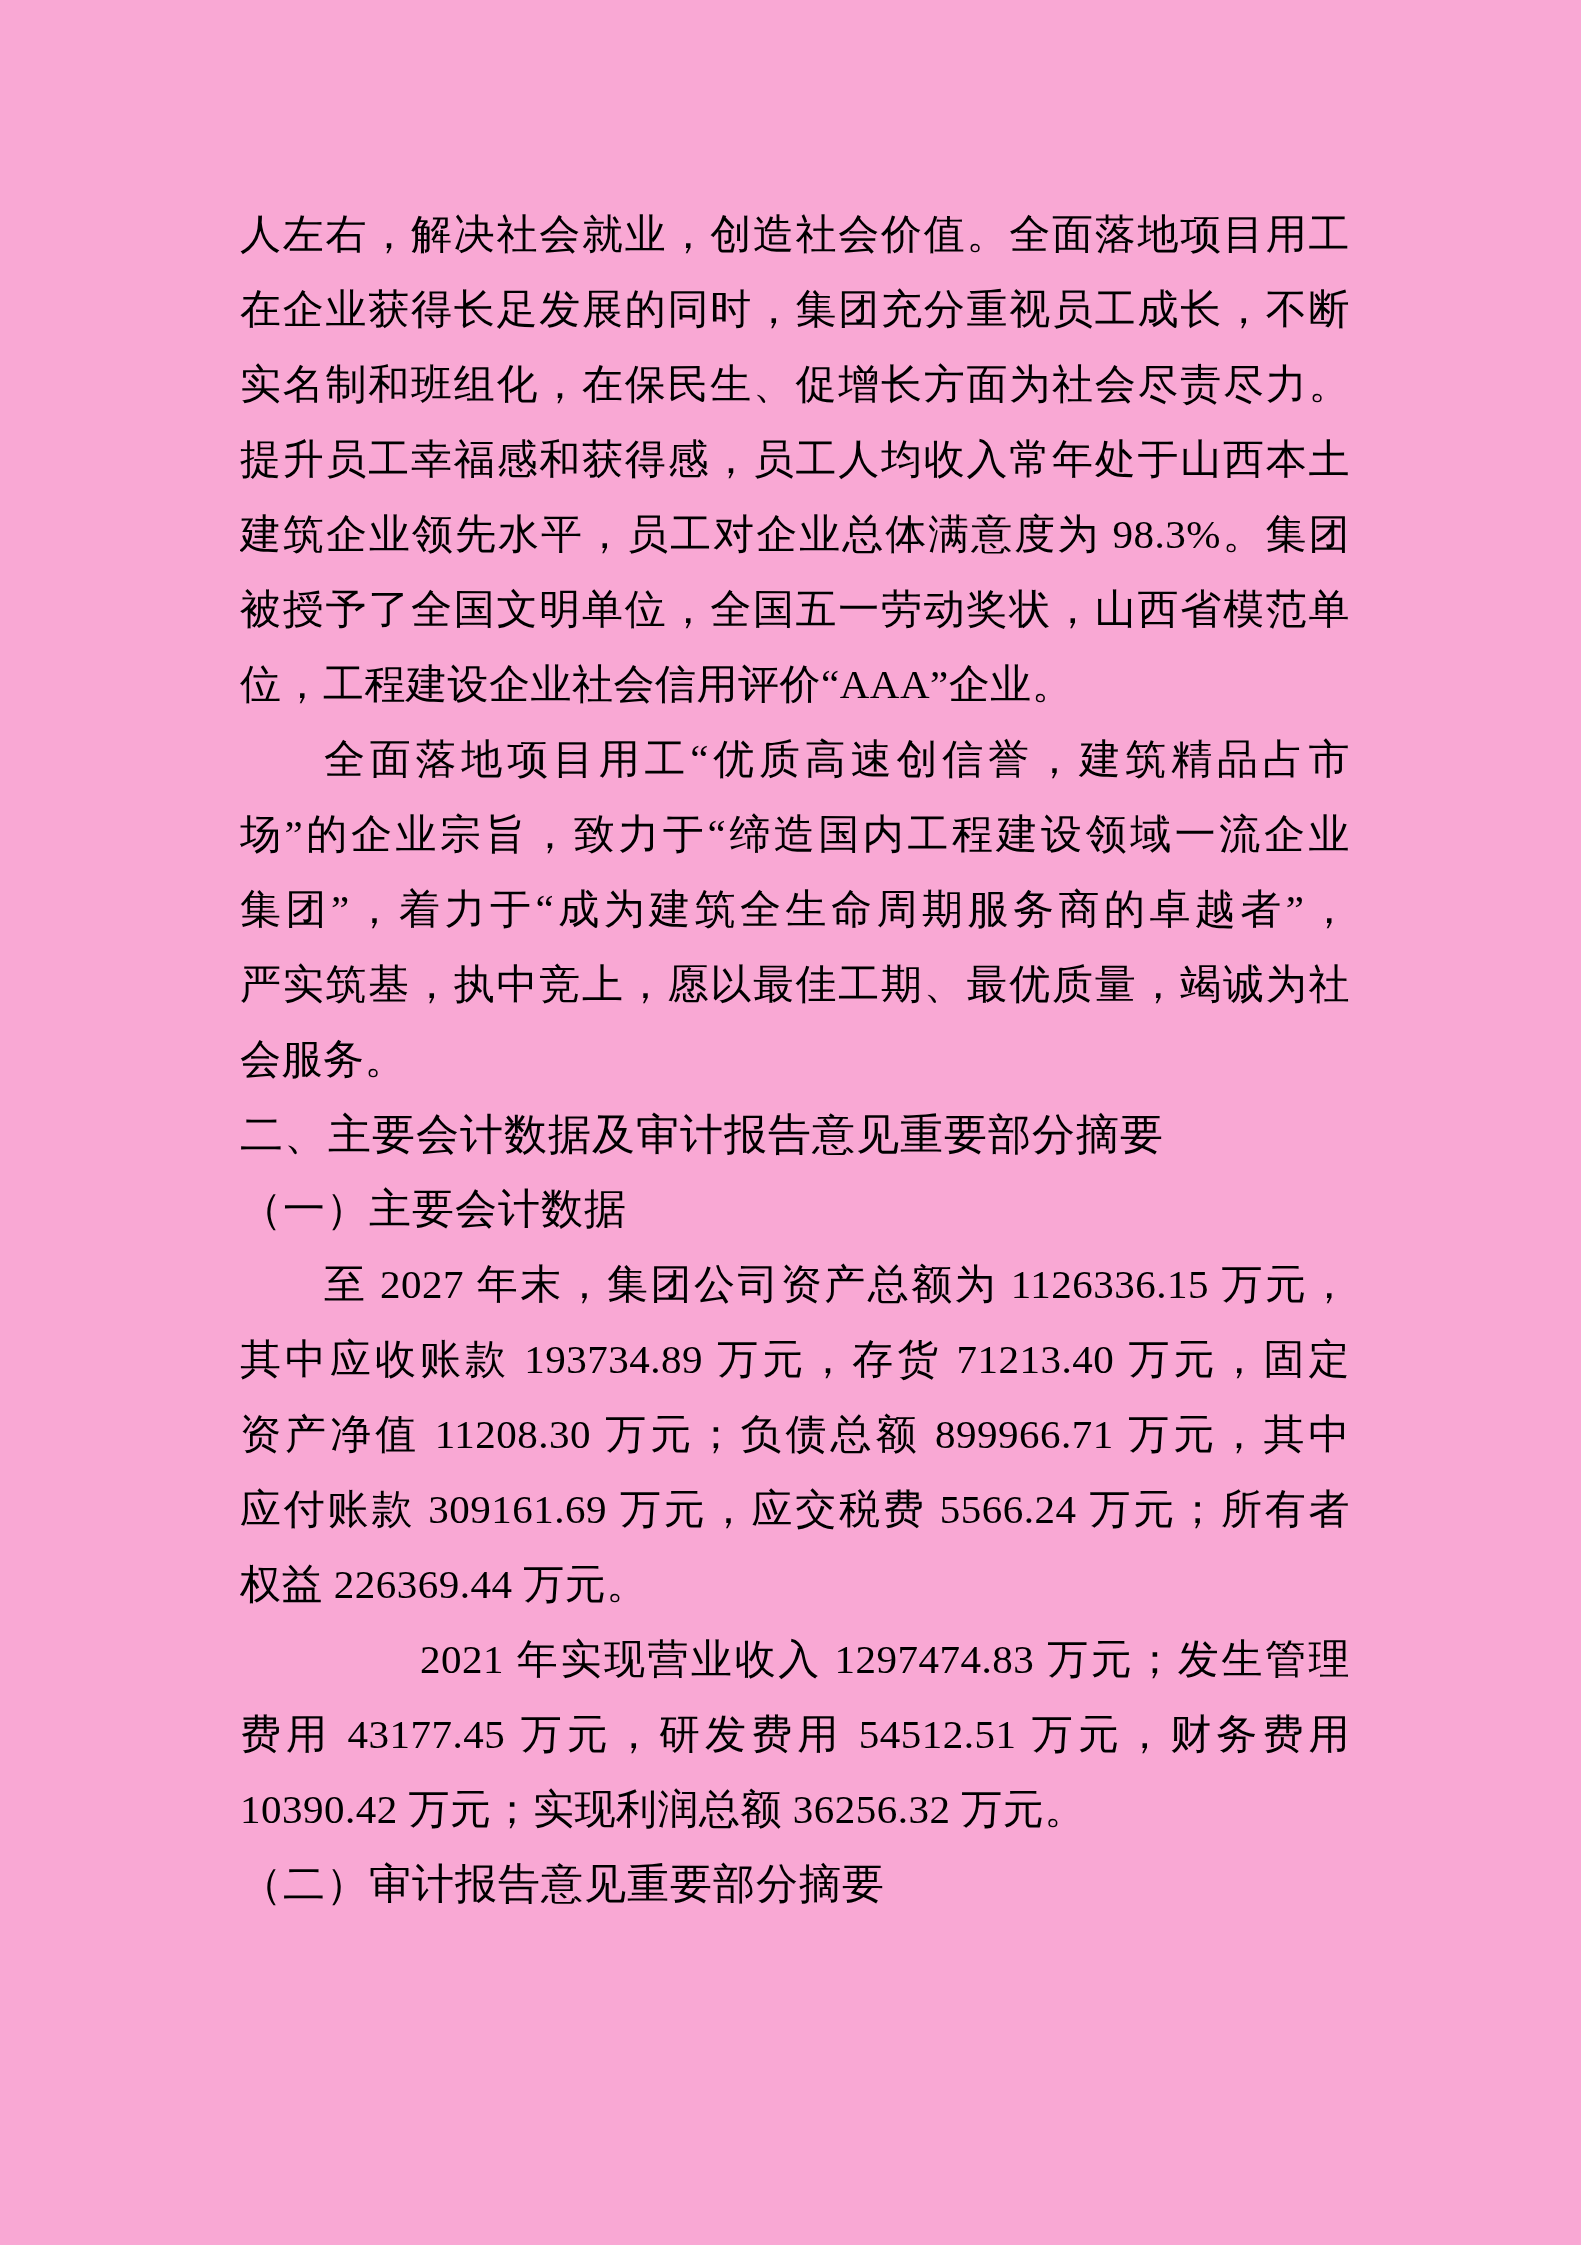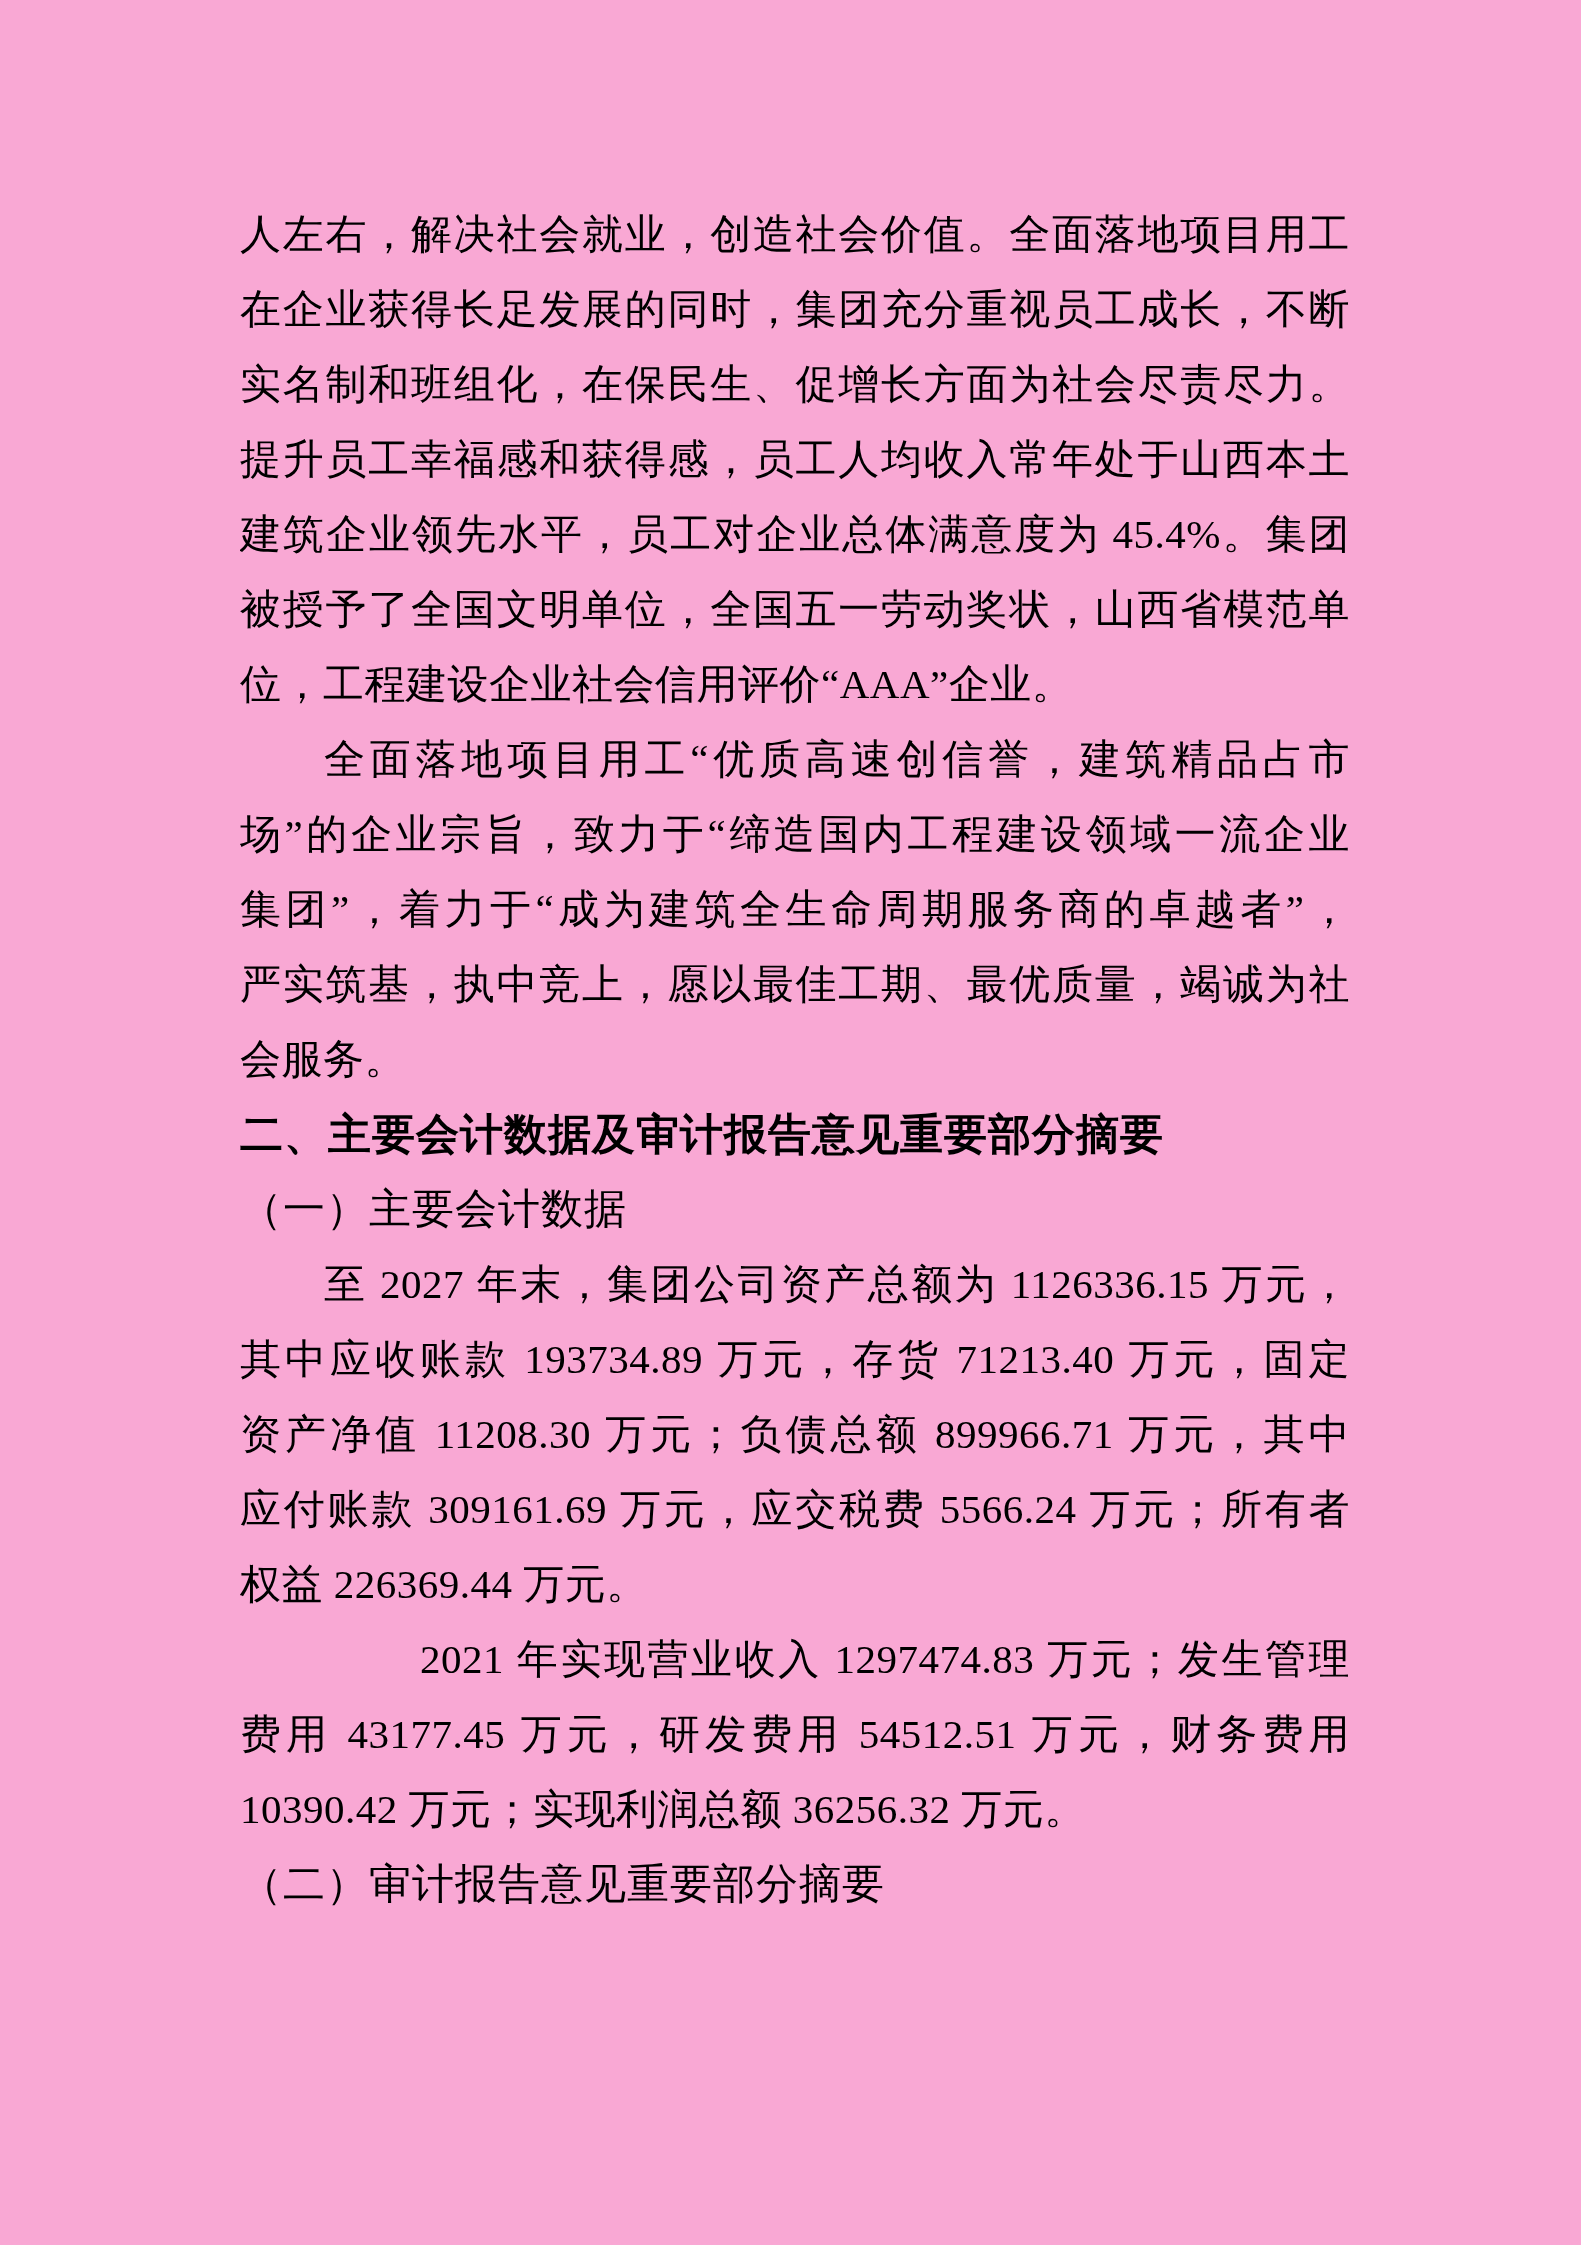--- a/index.html
+++ b/index.html
@@ -35,42 +35,42 @@
     text-align: justify;
     text-align-last: justify;
   }
   
   .ind2 { text-indent: 84px; }
   
   .ind4 { text-indent: 180px; }
   
   .h2 {
     font-family: "Liberation Sans", "DejaVu Sans", sans-serif;
-    font-weight: 700;
+    font-weight: 400;
     font-size: 43px;
     letter-spacing: 1px;
   }
   
   .h3 {
     font-weight: 400;
     font-size: 42px;
     letter-spacing: 1px;
   }
 </style>
 </head>
 <body>
 
 <div class="page">
   <div class="content">
 
     <div class="line just">人左右，解决社会就业，创造社会价值。全面落地项目用工</div>
     <div class="line just">在企业获得长足发展的同时，集团充分重视员工成长，不断</div>
     <div class="line just">实名制和班组化，在保民生、促增长方面为社会尽责尽力。</div>
     <div class="line just">提升员工幸福感和获得感，员工人均收入常年处于山西本土</div>
-    <div class="line just">建筑企业领先水平，员工对企业总体满意度为 45.4%。集团</div>
+    <div class="line just">建筑企业领先水平，员工对企业总体满意度为 98.3%。集团</div>
     <div class="line just">被授予了全国文明单位，全国五一劳动奖状，山西省模范单</div>
     <div class="line">位，工程建设企业社会信用评价“AAA”企业。</div>
 
     <div class="line just ind2">全面落地项目用工“优质高速创信誉，建筑精品占市</div>
     <div class="line just">场”的企业宗旨，致力于“缔造国内工程建设领域一流企业</div>
     <div class="line just">集团”，着力于“成为建筑全生命周期服务商的卓越者”，</div>
     <div class="line just">严实筑基，执中竞上，愿以最佳工期、最优质量，竭诚为社</div>
     <div class="line">会服务。</div>
 
     <div class="line h2">二、主要会计数据及审计报告意见重要部分摘要</div>

